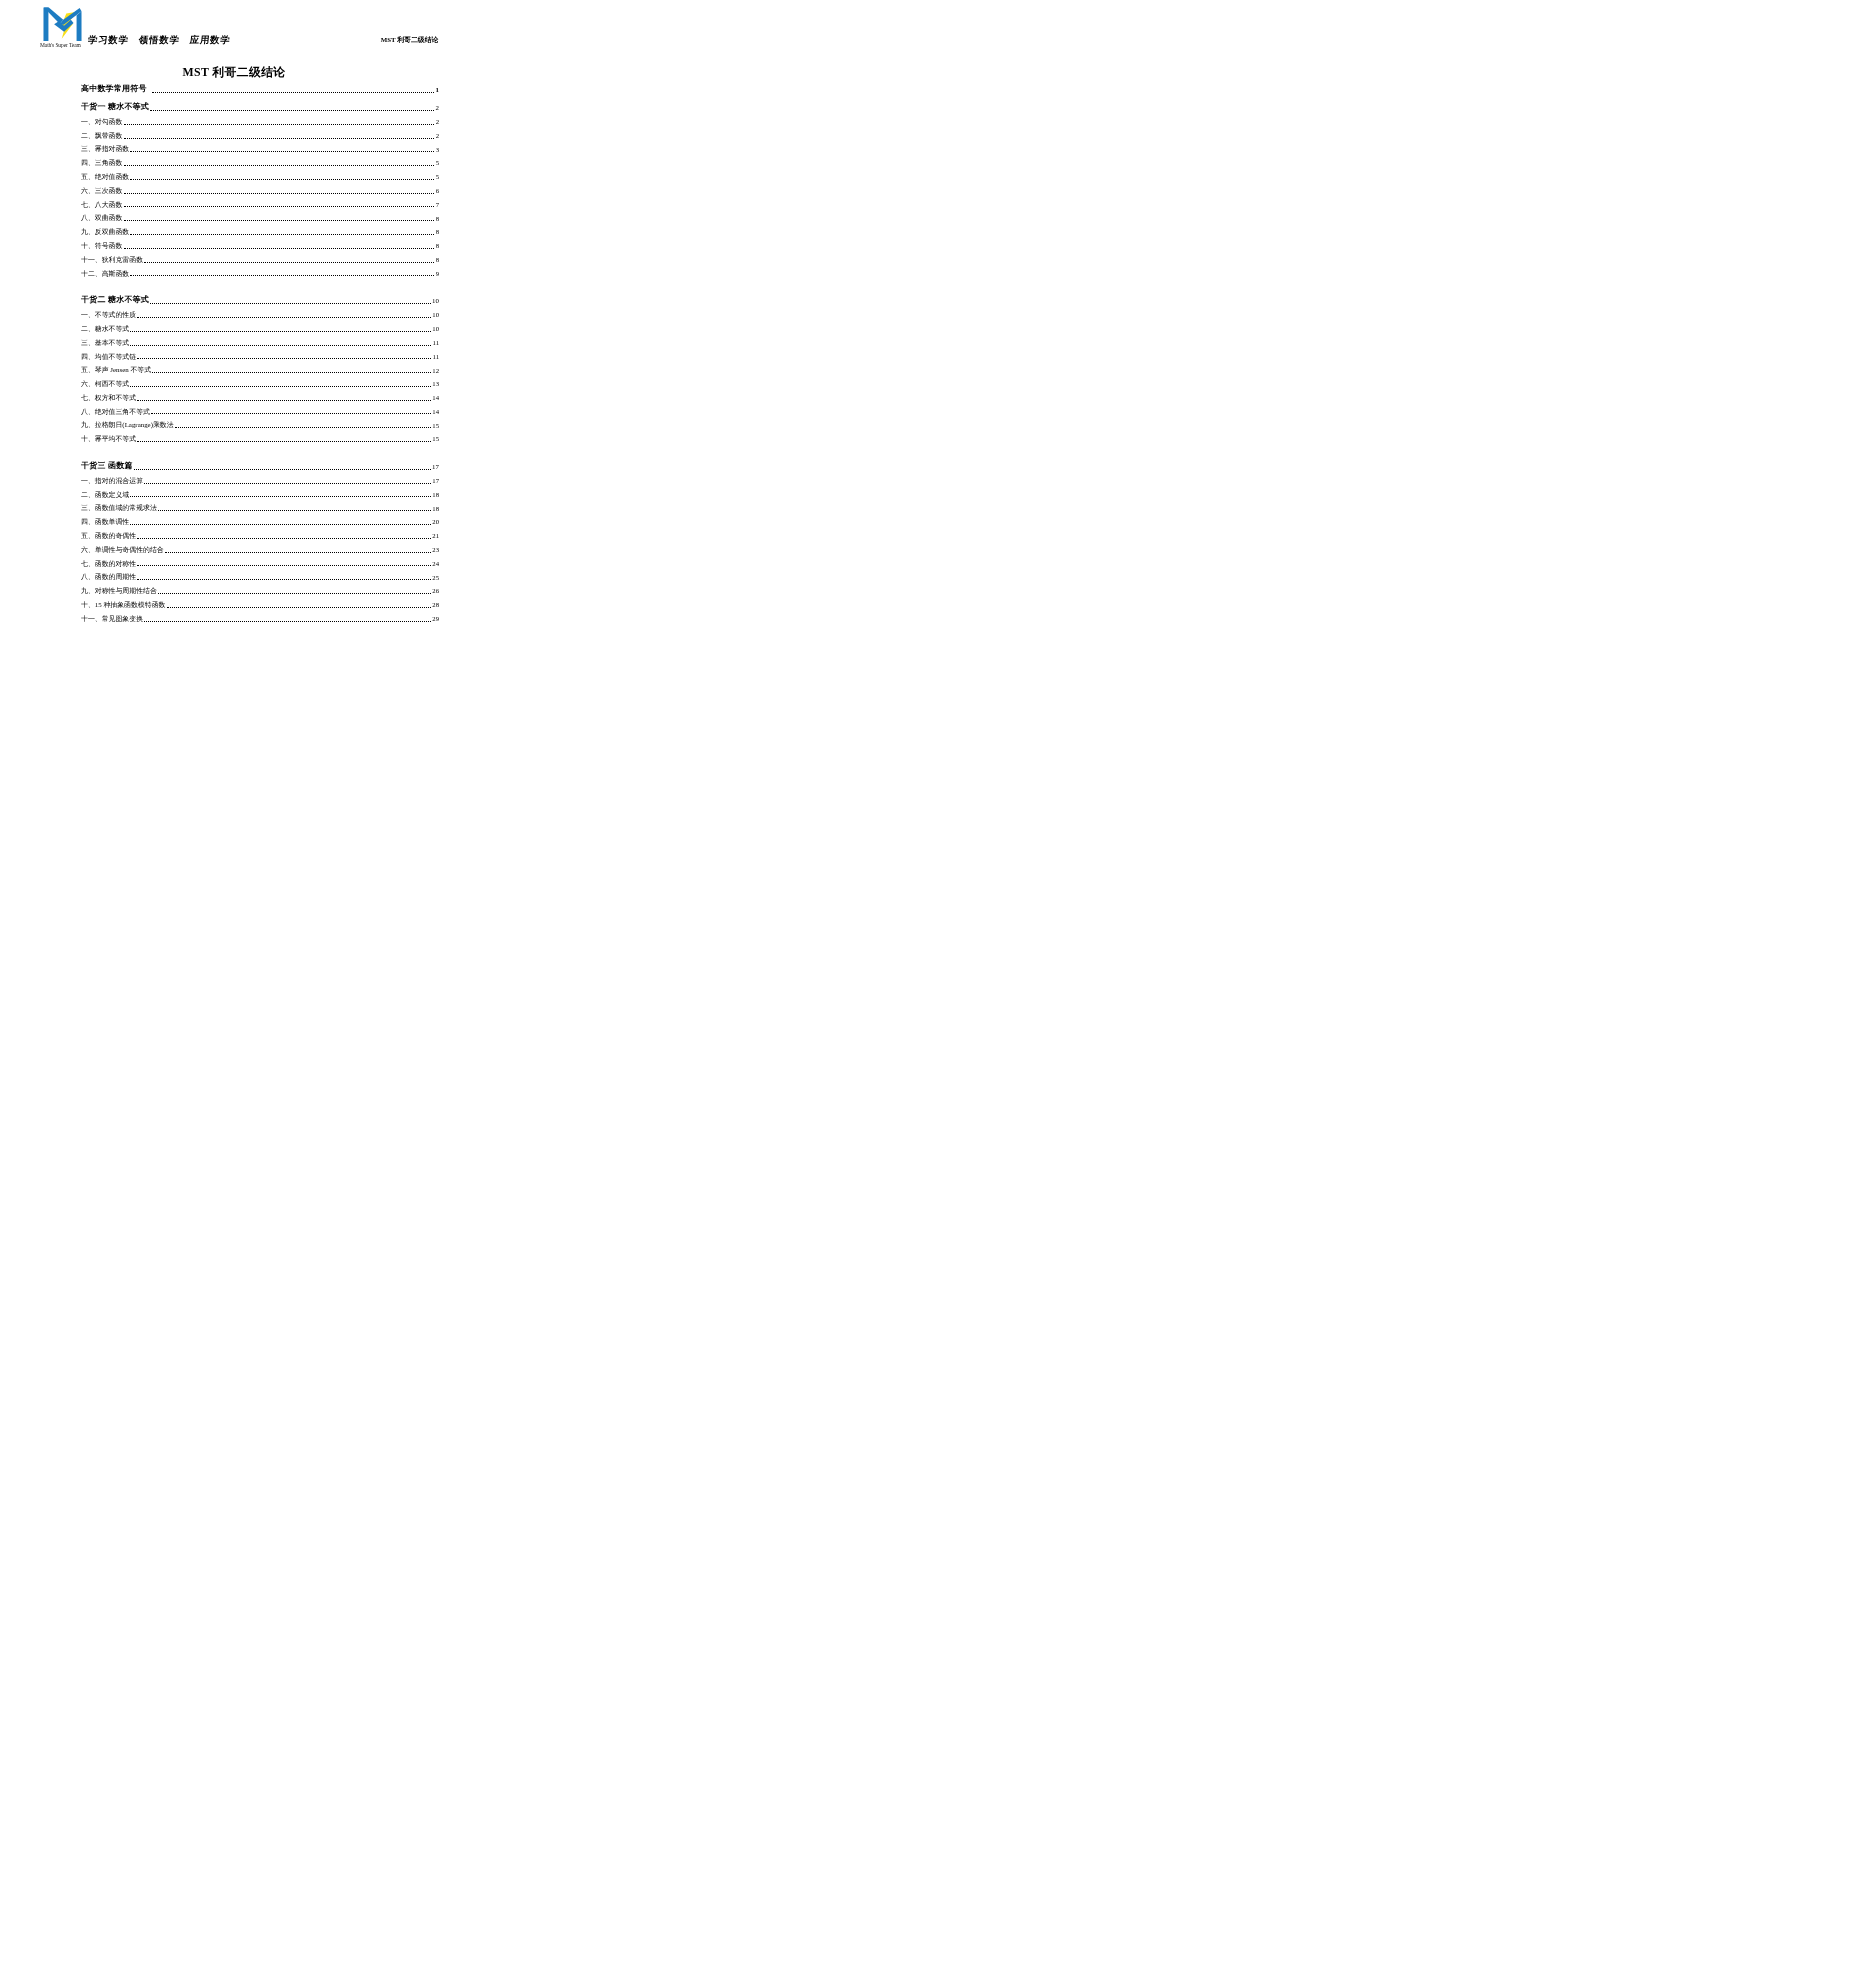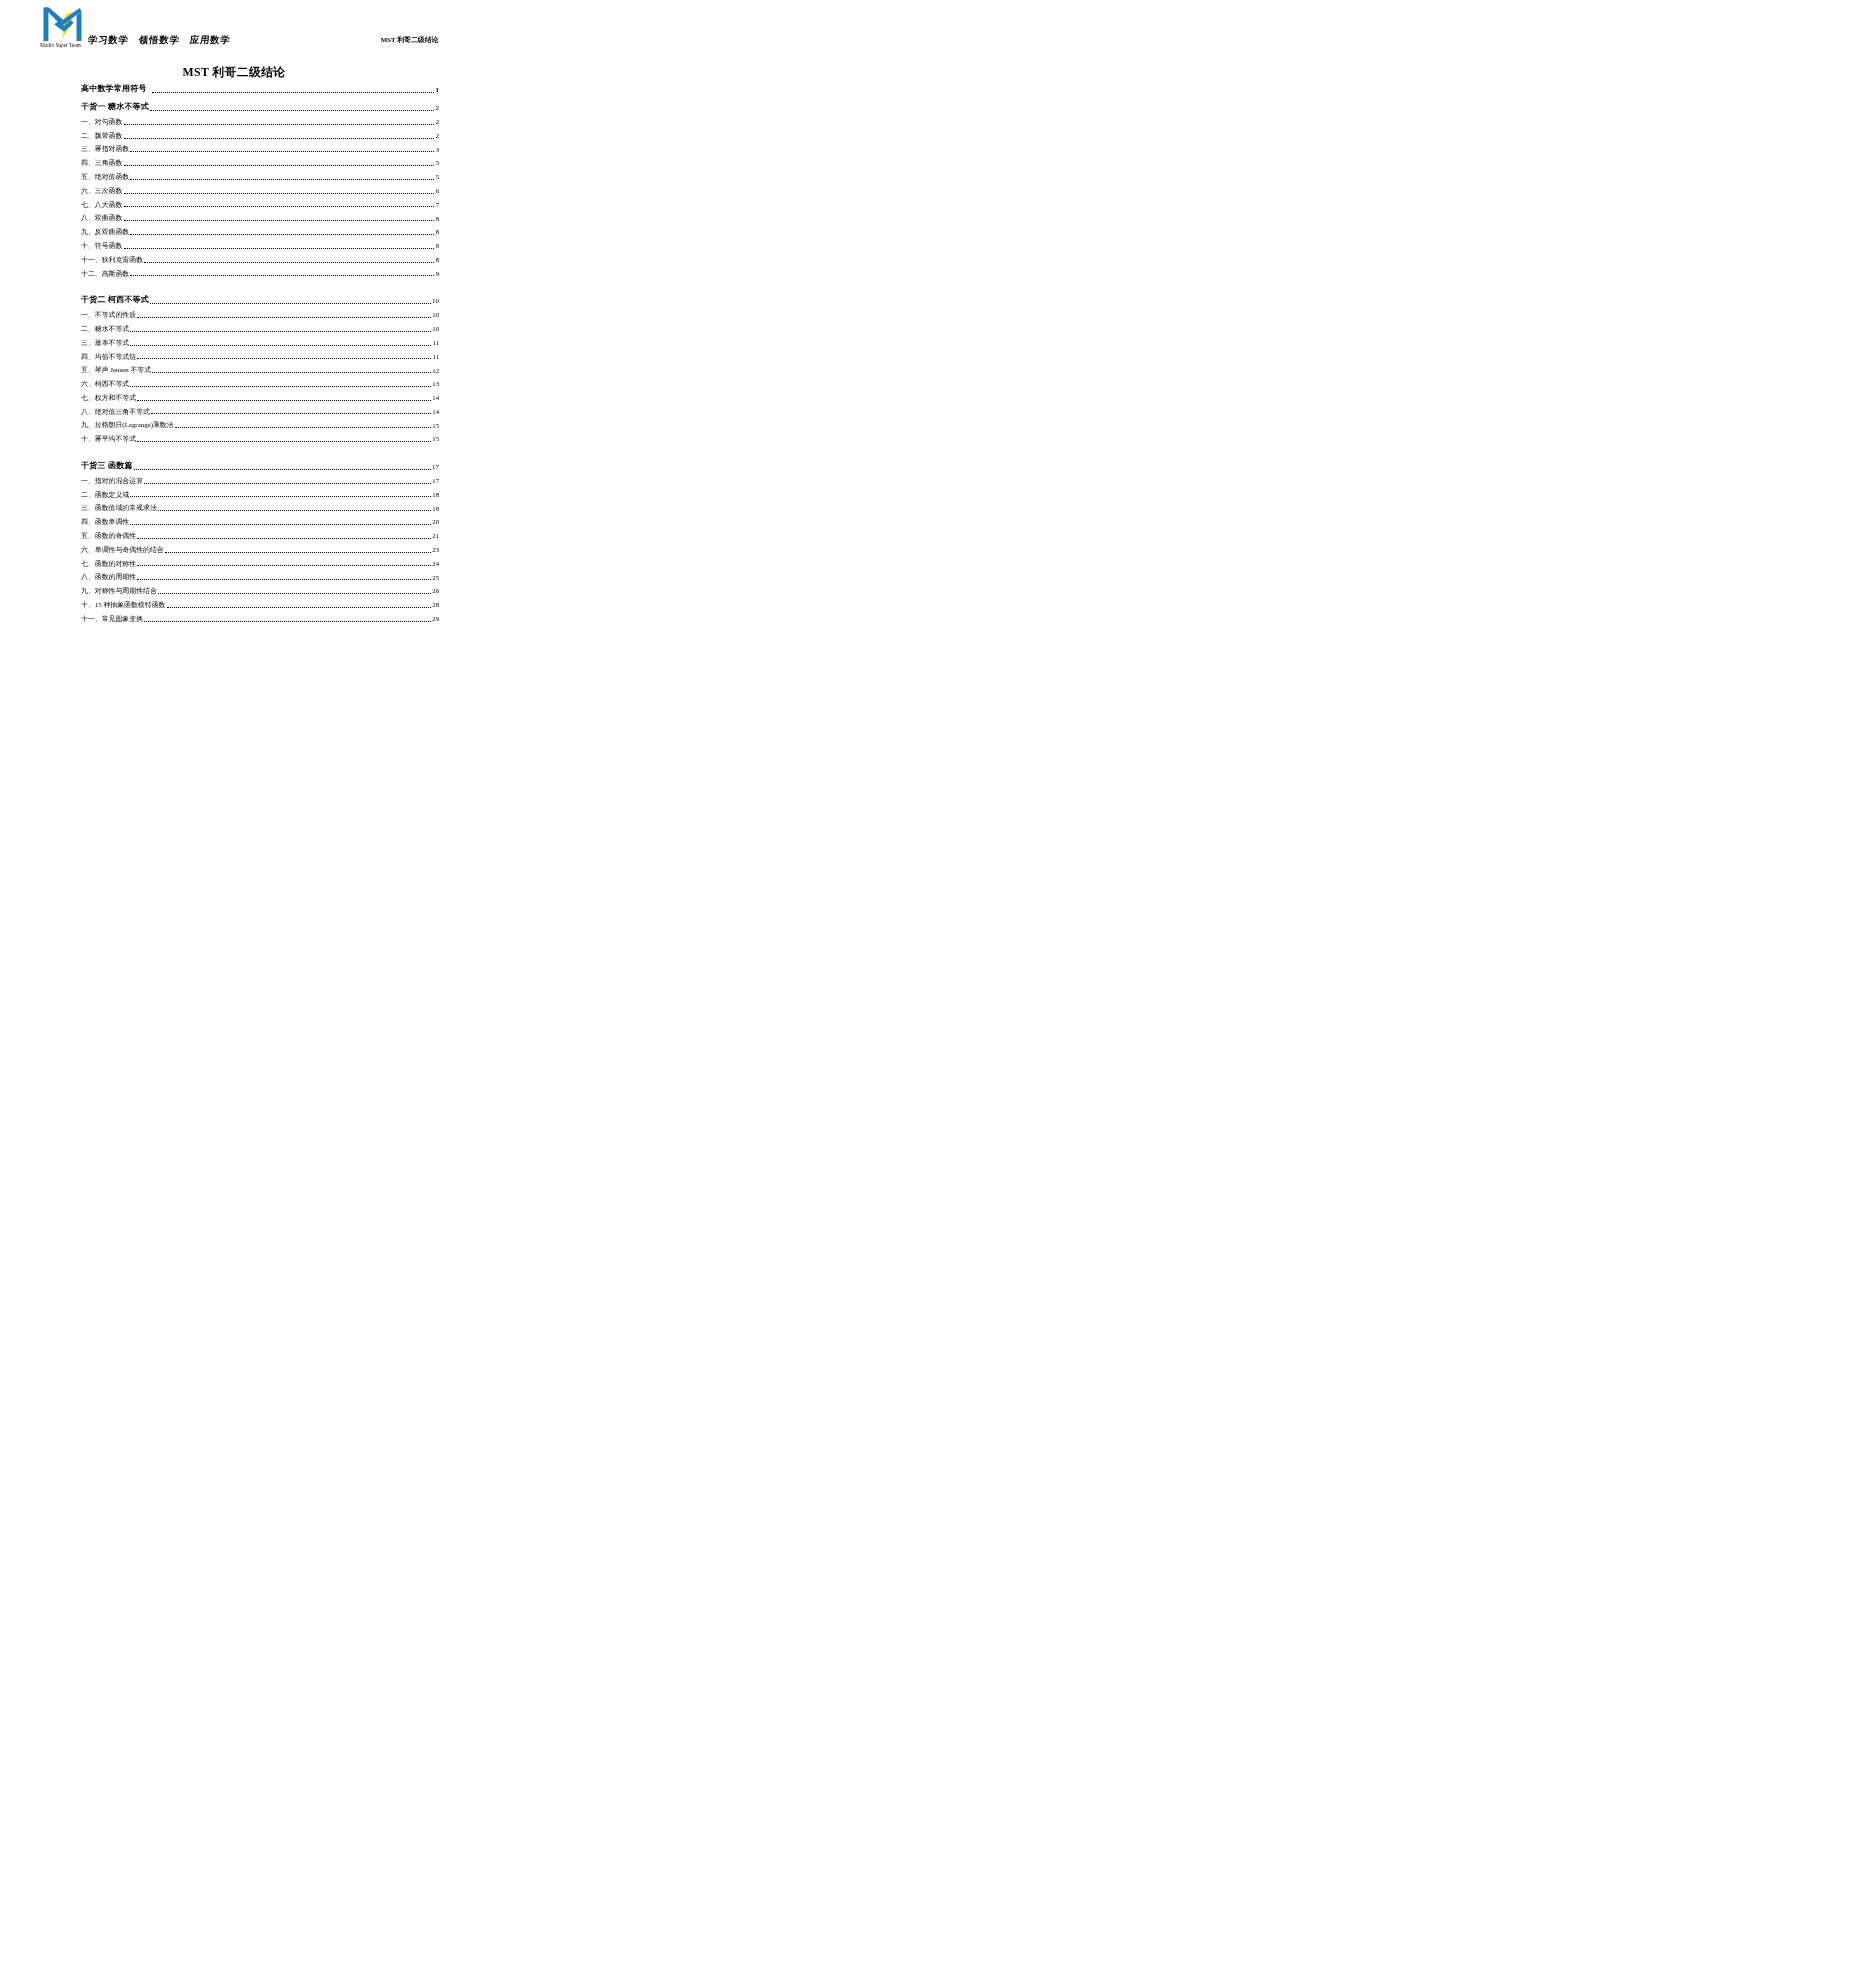--- a/index.html
+++ b/index.html
@@ -170,21 +170,21 @@
       <span class="leader"></span>
       <span class="pagenum">8</span>
     </div>
     <div class="row">
       <span class="label">十二、高斯函数</span>
       <span class="leader"></span>
       <span class="pagenum">9</span>
     </div>
 
     <div class="row h1 gap">
-      <span class="label">干货二 柯西不等式</span>
+      <span class="label">干货二 糖水不等式</span>
       <span class="leader"></span>
       <span class="pagenum">10</span>
     </div>
     <div class="row">
       <span class="label">一、不等式的性质</span>
       <span class="leader"></span>
       <span class="pagenum">10</span>
     </div>
     <div class="row">
       <span class="label">二、糖水不等式</span>

